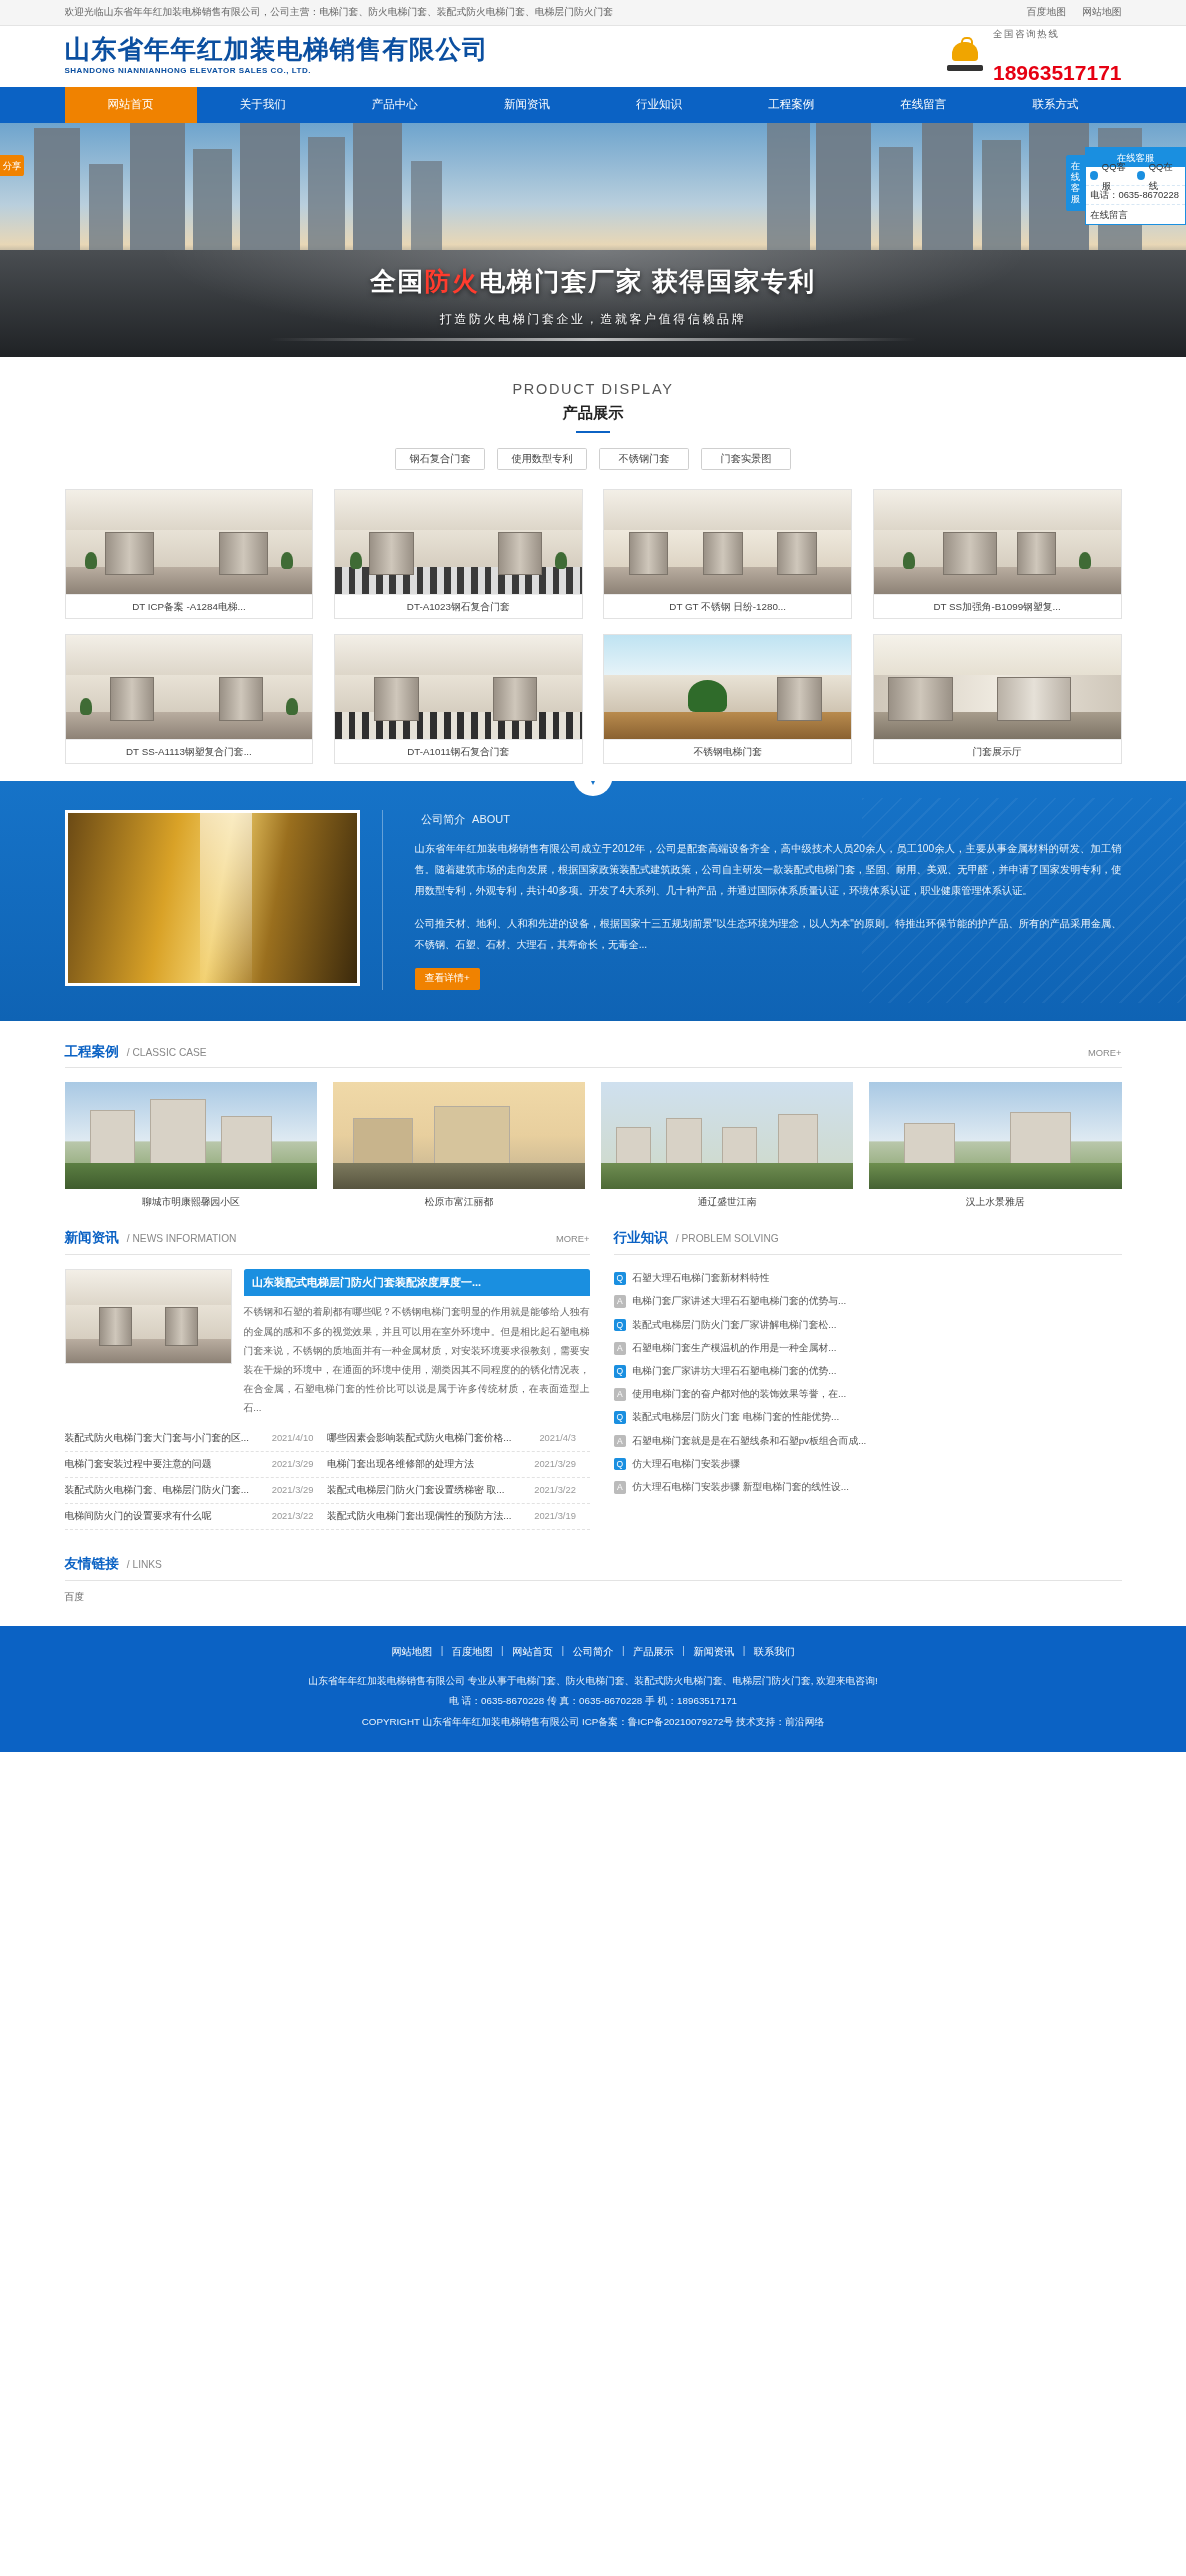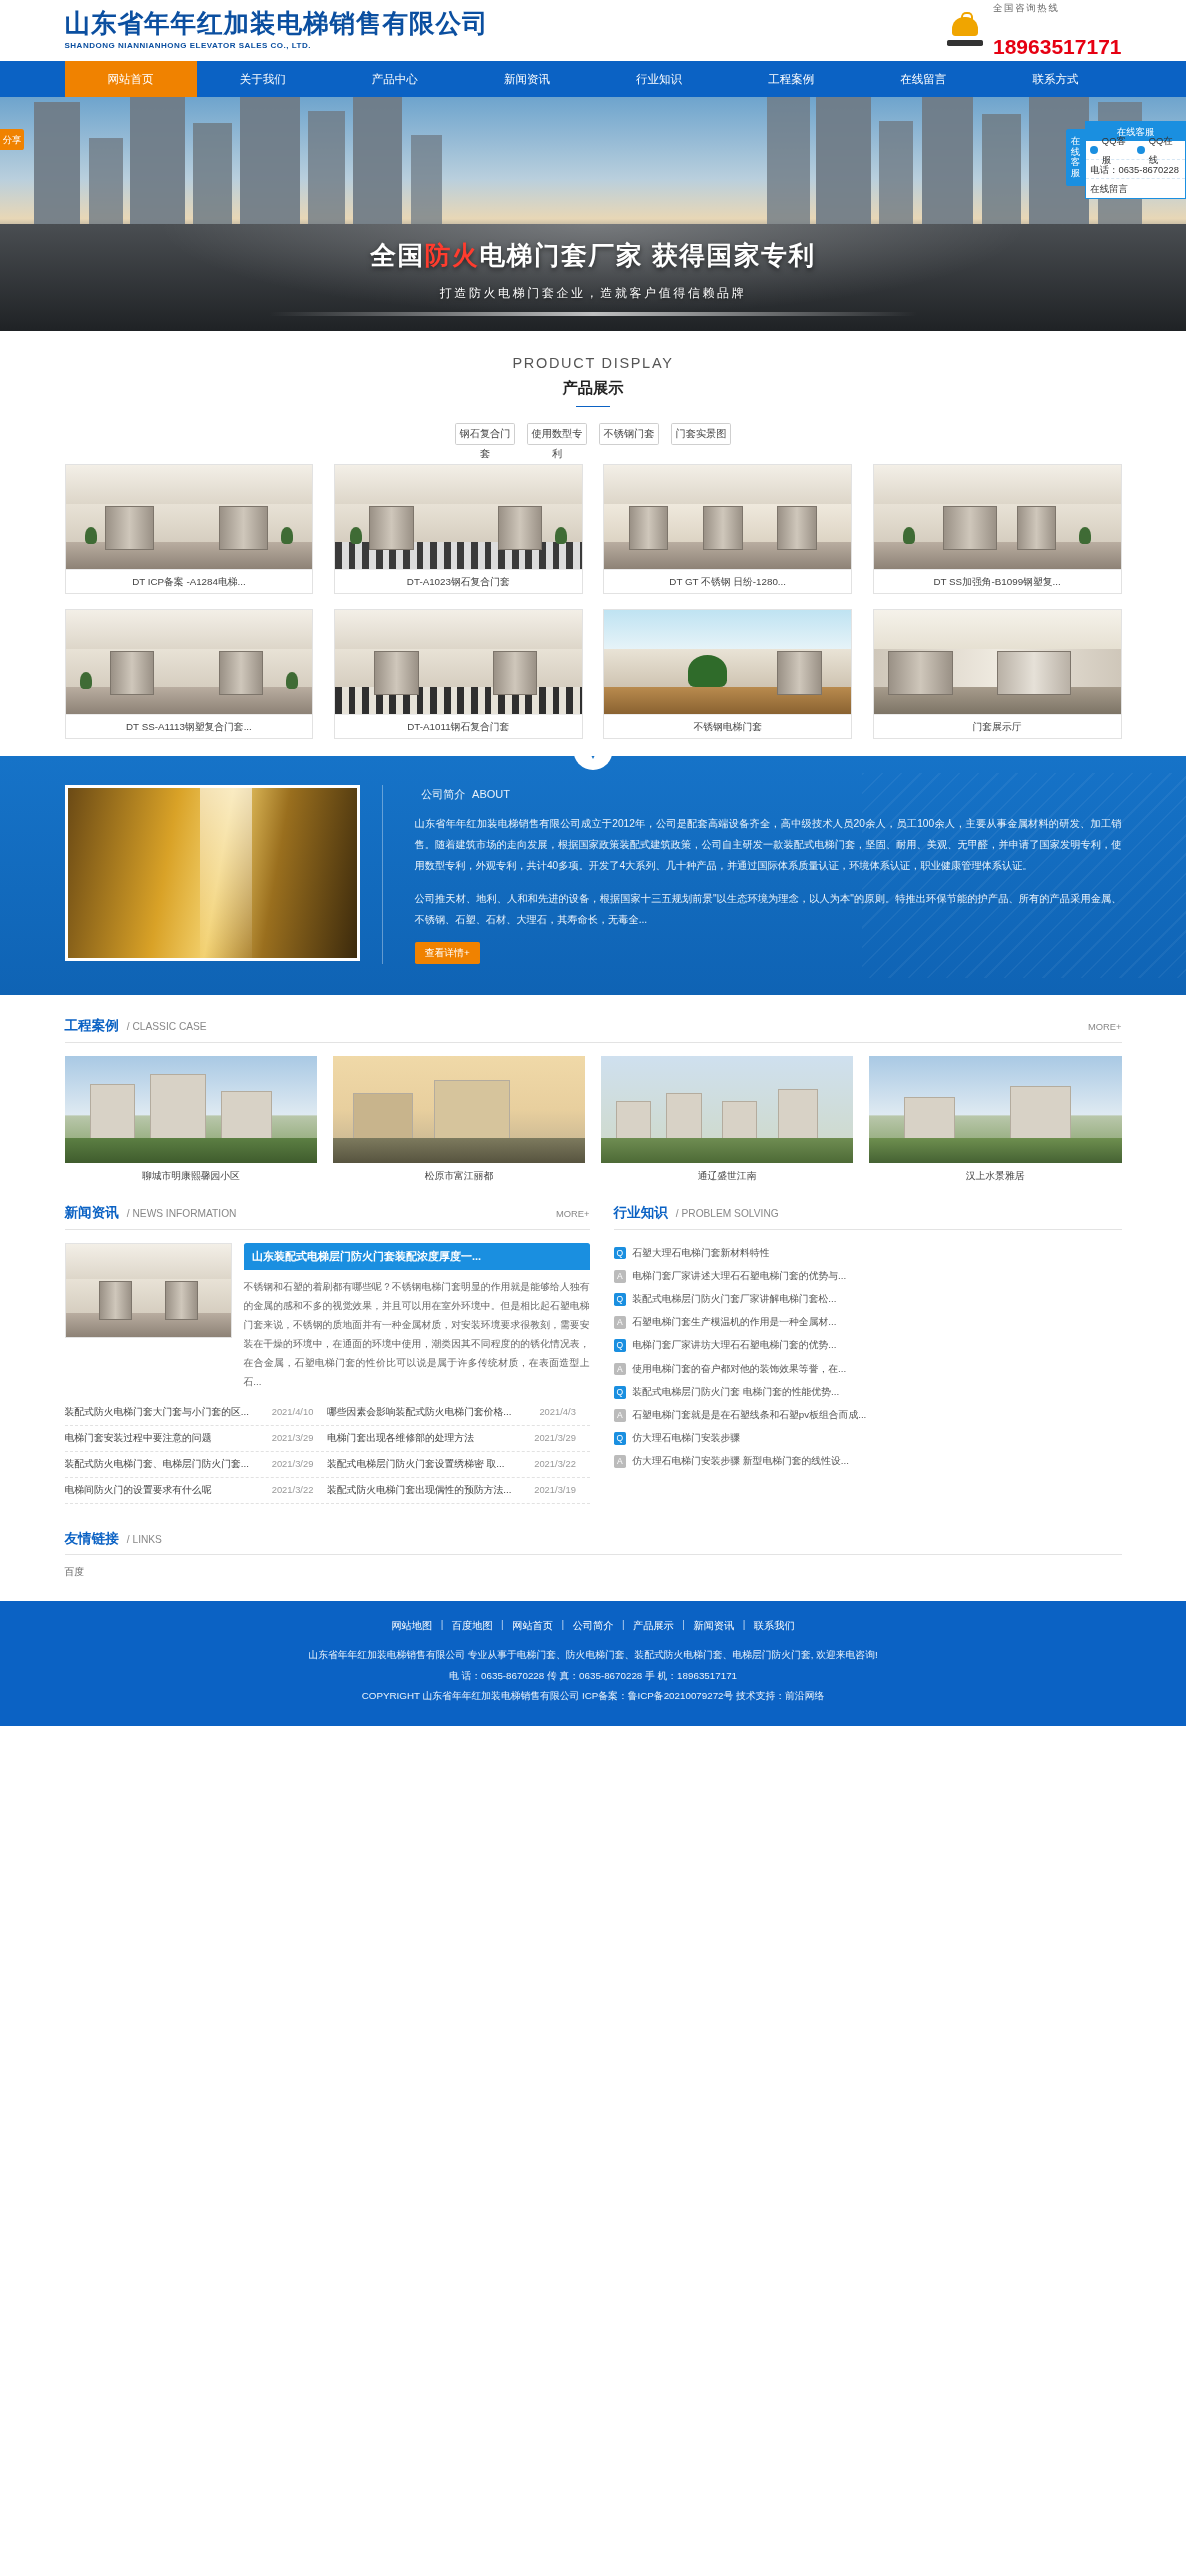--- a/index.html
+++ b/index.html
@@ -86,21 +86,21 @@
   .qq-dot { display:inline-block; width:8.5px;height:8.5px;border-radius:50%;background:#1a8fe0;}
   .service-tab { position: absolute; right: 101px; top: 32px; width: 19px; background: #1a8fe0; color: #fff;
      padding: 6.8px 3.4px; font-size: 9.4px; line-height: 1.15; text-align: center; border-radius: 2.6px 0 0 2.6px; z-index:5;}
 
   
   .section-pd { padding: 24px 0 17px; }
   .pd-en { text-align: center; font-size: 14.5px; color: #555; letter-spacing: 1.7px; }
   .pd-cn { text-align: center; font-size: 15.3px; color: #222; font-weight: bold; margin-top: 6.8px; position: relative; padding-bottom: 8.5px;}
   .pd-cn:after { content:""; position:absolute; left:50%; bottom:0; transform:translateX(-50%); width:34px; height:1.7px; background:#0b62c4;}
   .pd-tabs { display: flex; justify-content: center; gap: 12px; margin-top: 15.3px; }
-  .pd-tabs a { display: block; width: 60px; height: 22px; line-height: 20.5px; text-align: center;
+  .pd-tabs a { display: block; width: 90px; height: 22px; line-height: 20.5px; text-align: center;
      border: 0.9px solid #cfcfcf; color: #444; text-decoration: none; font-size: 10.2px; background: #fff; border-radius:1.7px;}
   .pd-grid { display: grid; grid-template-columns: repeat(4, 1fr); gap: 15.3px 20.5px; margin-top: 19px; }
   .pd-card { border: 0.9px solid #e2e2e2; background: #fff; }
   .pd-img { height: 104px; position: relative; overflow: hidden; }
   .pd-cap { height: 24px; line-height: 24px; text-align: center; font-size: 9.8px; color: #444;
      border-top: 0.9px solid #ececec; overflow: hidden; white-space: nowrap; padding: 0 3.4px; }
 
   
   .lobby { position: absolute; inset: 0; }
   .lobby .ceil { position:absolute; left:0; right:0; top:0; height:38%;
@@ -176,20 +176,29 @@
   .fnav { display: flex; justify-content: center; gap: 8.5px; font-size: 10.2px; padding: 5.1px 0 12px; }
   .fnav a { color: #fff; text-decoration: none; }
   .fnav .sep { opacity: .7; }
   .fline { text-align: center; font-size: 9.8px; line-height: 2.1; color: #eaf3fb;}
 </style>
 </head>
 <body>
 
 <div class="wrap">
 
+  <div class="topbar">
+    <div class="inner">
+      <div class="topbar-left">欢迎光临山东省年年红加装电梯销售有限公司，公司主营：电梯门套、防火电梯门套、装配式防火电梯门套、电梯层门防火门套</div>
+      <div class="topbar-right">
+        <a href="#">百度地图</a>
+        <a href="#">网站地图</a>
+      </div>
+    </div>
+  </div>
 
   <div class="header">
     <div class="inner">
       <div class="logo-block">
         <div class="logo-cn">山东省年年红加装电梯销售有限公司</div>
         <div class="logo-en">SHANDONG NIANNIANHONG ELEVATOR SALES CO., LTD.</div>
       </div>
       <div class="tel-block">
         <div class="tel-icon">
           <div class="bell"></div>

